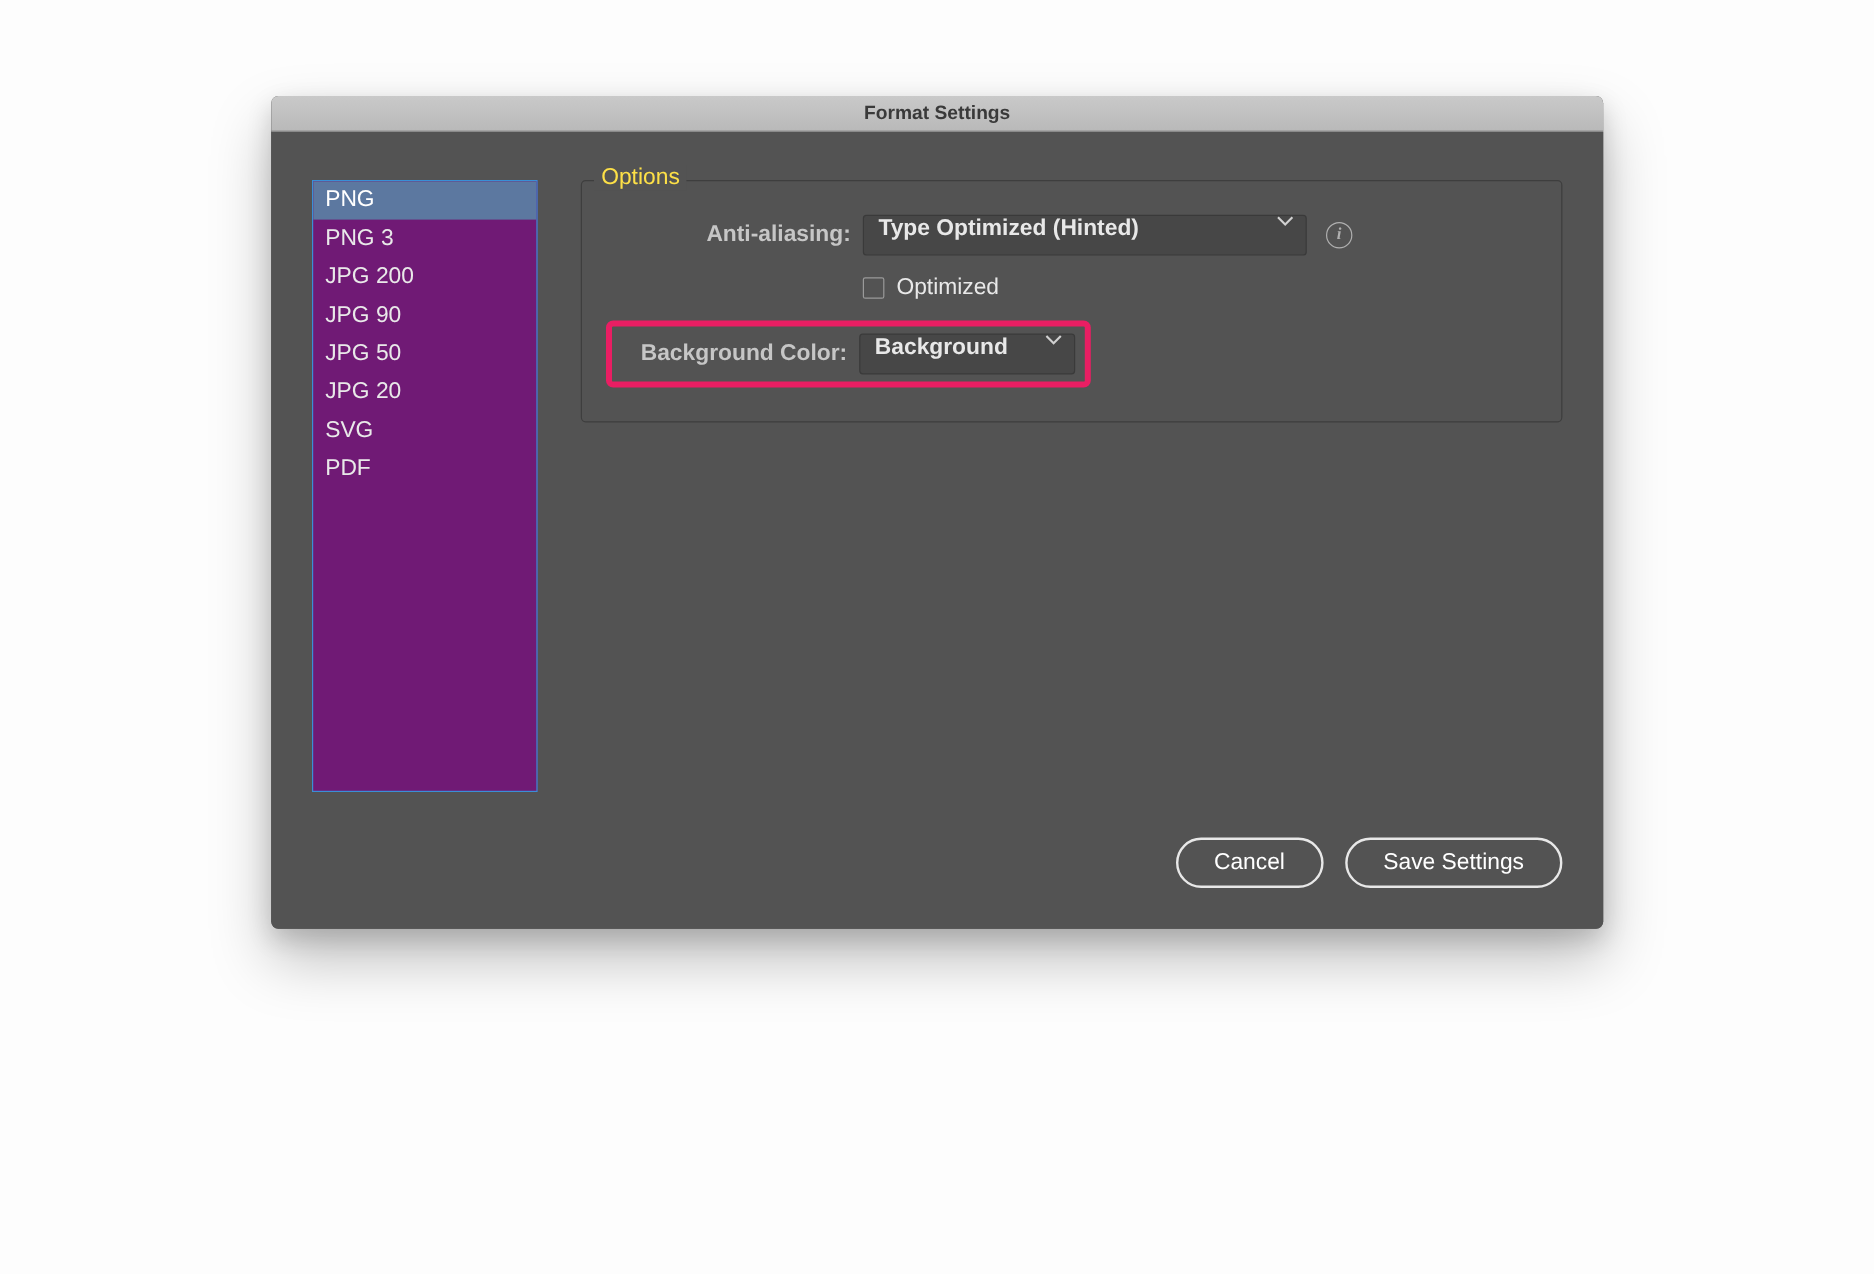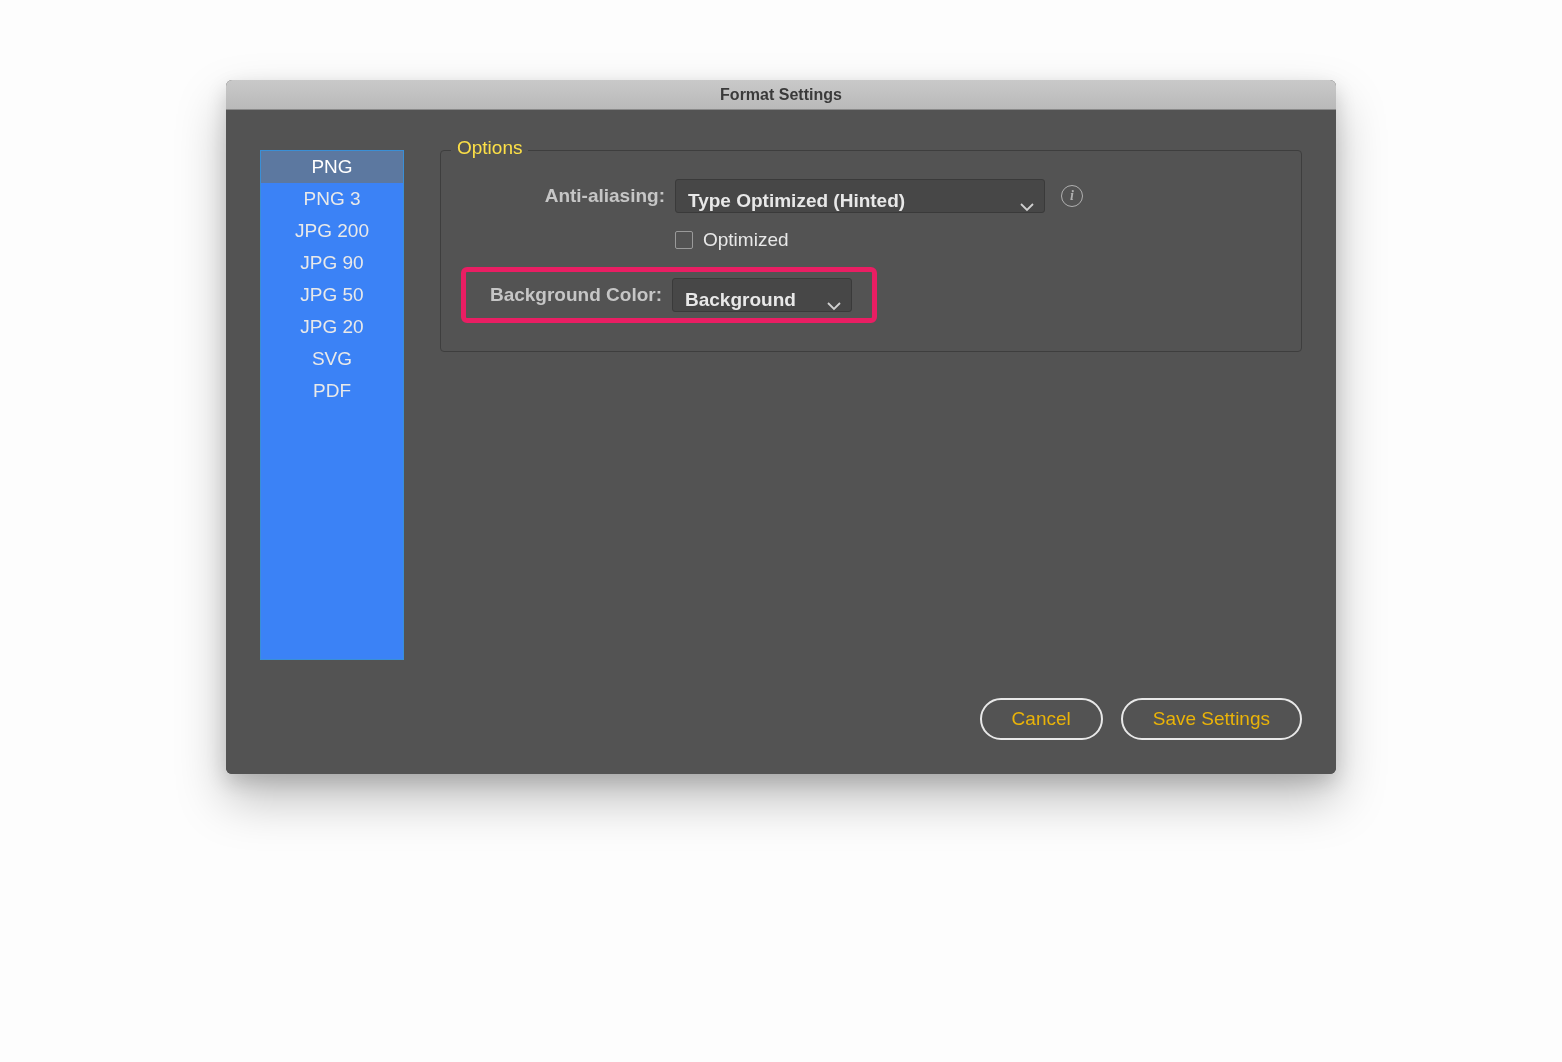--- a/index.html
+++ b/index.html
@@ -43,27 +43,26 @@
     border-bottom-left-radius: 6px;
     border-bottom-right-radius: 6px;
     display: flex;
     flex-direction: column;
   }
   .content-row {
     display: flex;
     gap: 36px;
   }
   .format-list {
-    width: 144px;
+    width: 188px;
     height: 510px;
     border: 1.5px solid #3a8fd6;
-    background: #3b82f6;
+    background: #701a75;
     padding: 0;
     overflow: hidden;
-    text-align: center;
   }
   .format-item {
     padding: 5px 10px;
     font-size: 19px;
     color: #e9e9e9;
     cursor: default;
   }
   .format-item.selected {
     background: #5c78a0;
     color: #ffffff;
@@ -95,21 +94,21 @@
   }
   .option-label {
     width: 200px;
     text-align: right;
     color: #c6c6c6;
     font-size: 19px;
     margin-right: 10px;
   }
   .dropdown {
     display: flex;
-    align-items: flex-end;
+    align-items: flex-start;
     justify-content: space-between;
     background: #474747;
     border: 1px solid #3a3a3a;
     border-radius: 3px;
     height: 34px;
     padding: 0 10px 0 12px;
     color: #e8e8e8;
     font-size: 19px;
     cursor: default;
   }
@@ -149,33 +148,33 @@
   }
   .checkbox-label {
     color: #e8e8e8;
     font-size: 19px;
   }
   .highlight-box {
     border: 5px solid #e91e63;
     border-radius: 6px;
     display: inline-flex;
     align-items: center;
-    padding: 6px 20px 6px 4px;
+    padding: 6px 8px 6px 4px;
     margin-left: -4px;
   }
   .button-row {
     display: flex;
     justify-content: flex-end;
     gap: 18px;
     margin-top: 38px;
   }
   .pill-button {
     border: 2px solid #e8e8e8;
     background: transparent;
-    color: #eab308;
+    color: #ffffff;
     font-size: 19px;
     padding: 8px 30px;
     border-radius: 24px;
     cursor: default;
   }
 </style>
 </head>
 <body>
 
 <div class="dialog">

